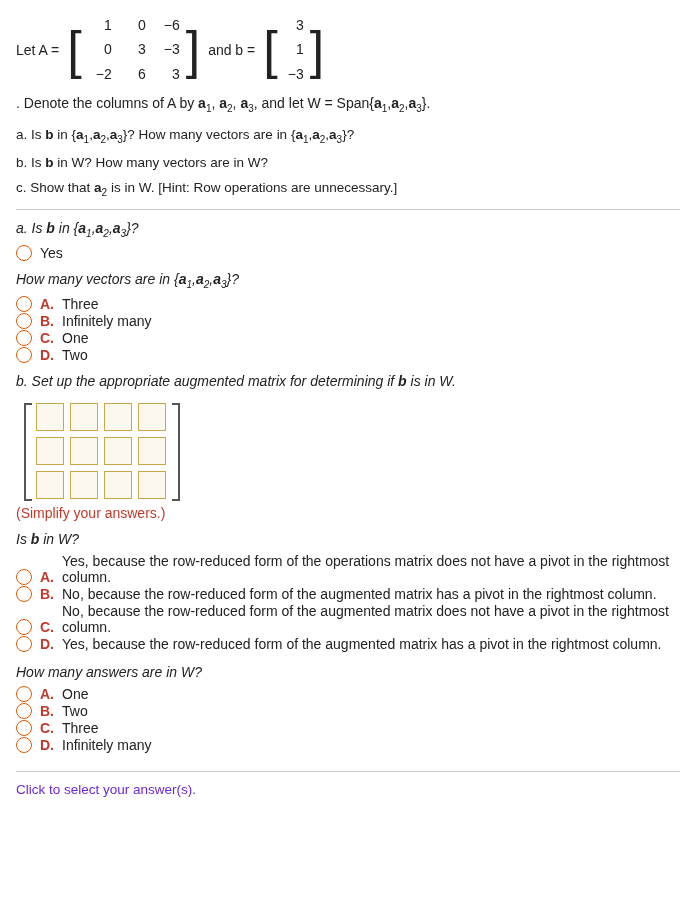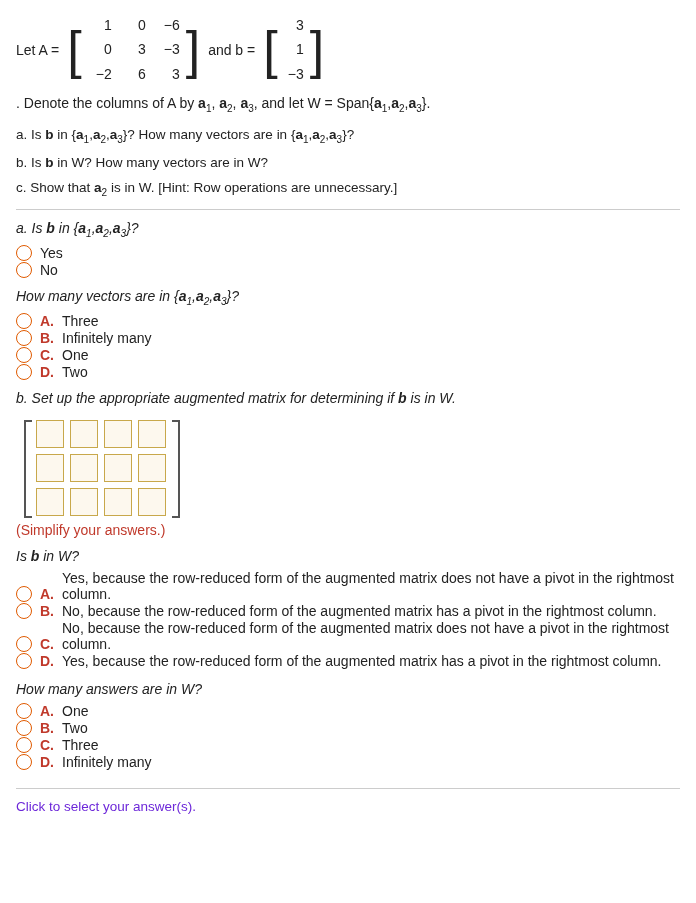--- a/index.html
+++ b/index.html
@@ -166,24 +166,20 @@
 <hr>
 
 <div class="section">
   <p class="question-label">
     a. Is <strong>b</strong> in {<strong>a</strong><sub>1</sub>,<strong>a</strong><sub>2</sub>,<strong>a</strong><sub>3</sub>}?
   </p>
   <div class="radio-option">
     <span class="radio-circle"></span>
     <span class="option-text">Yes</span>
   </div>
-  <div class="radio-option">
-    <span class="radio-circle"></span>
-    <span class="option-text">No</span>
-  </div>
 
   <p class="question-label">
     How many vectors are in {<strong>a</strong><sub>1</sub>,<strong>a</strong><sub>2</sub>,<strong>a</strong><sub>3</sub>}?
   </p>
 
   <div class="radio-option">
     <span class="radio-circle"></span>
     <span class="option-letter">A.</span>
     <span class="option-text">Three</span>
   </div>
@@ -231,21 +227,21 @@
 
   <p class="simplify-note">(Simplify your answers.)</p>
 
   <p class="question-label">
     Is <strong>b</strong> in W?
   </p>
 
   <div class="radio-option">
     <span class="radio-circle"></span>
     <span class="option-letter">A.</span>
-    <span class="option-text">Yes, because the row-reduced form of the augmented matrix does not have a pivot in the rightmost column.</span>
+    <span class="option-text">Yes, because the row-reduced form of the operations matrix does not have a pivot in the rightmost column.</span>
   </div>
   <div class="radio-option">
     <span class="radio-circle"></span>
     <span class="option-letter">B.</span>
     <span class="option-text">No, because the row-reduced form of the augmented matrix has a pivot in the rightmost column.</span>
   </div>
   <div class="radio-option">
     <span class="radio-circle"></span>
     <span class="option-letter">C.</span>
     <span class="option-text">No, because the row-reduced form of the augmented matrix does not have a pivot in the rightmost column.</span>

